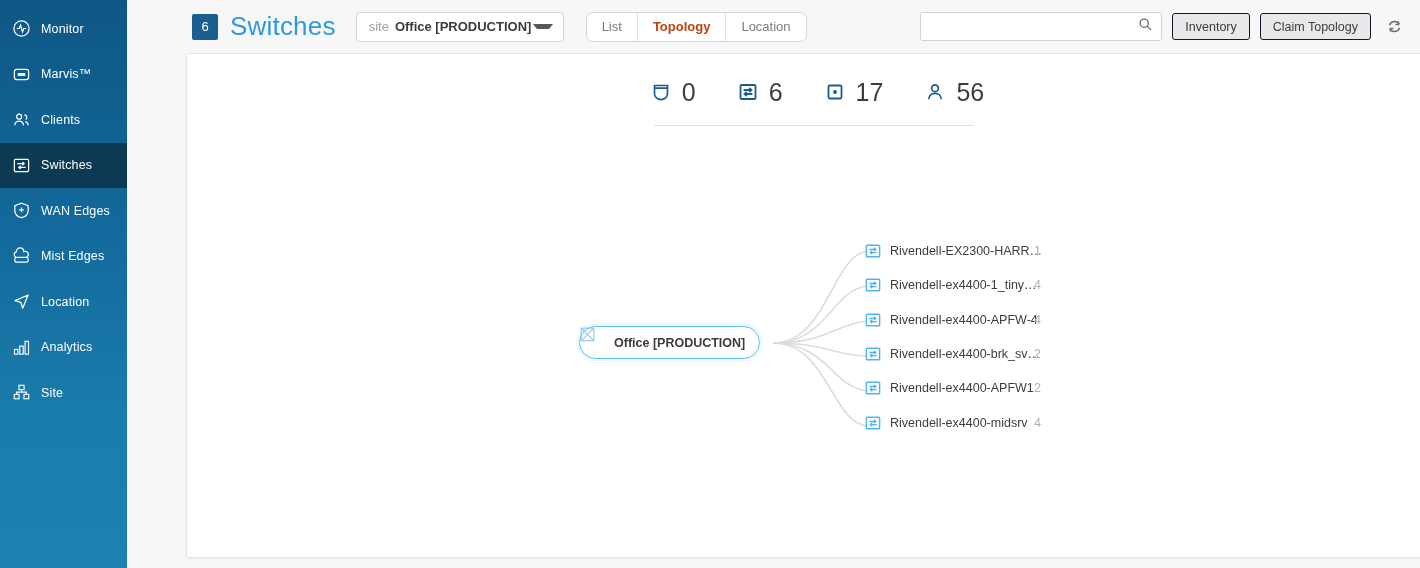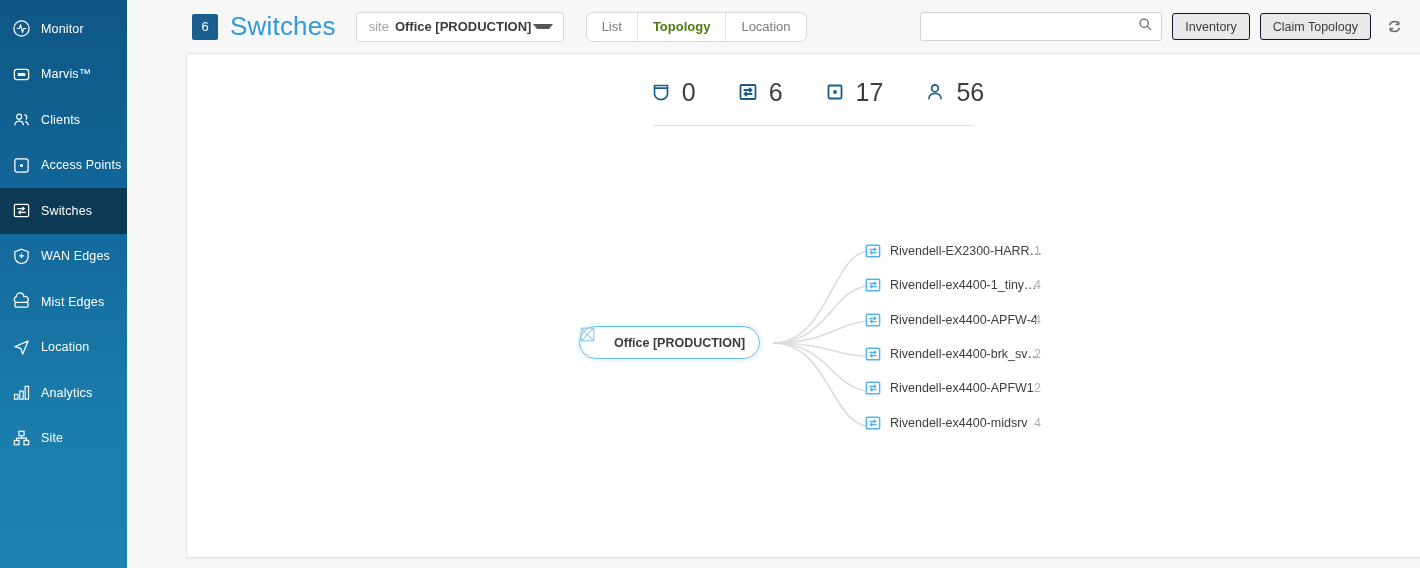--- a/index.html
+++ b/index.html
@@ -95,21 +95,21 @@
   .seg {
     padding: 0 15px;
     display: flex; align-items: center;
     font-size: 13px;
     color: #7c7c7c;
     border-right: 1px solid #e2e2e2;
     cursor: pointer;
     white-space: nowrap;
   }
   .seg:last-child { border-right: none; }
-  .seg.active { color: #4d7c0f; font-weight: 700; }
+  .seg.active { color: #c2410c; font-weight: 700; }
 
   .topbar-right { margin-left: auto; display: flex; align-items: center; }
   .searchbox {
     width: 242px; height: 29px;
     background: #fff;
     border: 1px solid #d2d2d2;
     border-radius: 3px;
     display: flex; align-items: center;
     padding: 0 8px 0 10px;
   }
@@ -242,29 +242,20 @@
         <svg width="19" height="19" viewBox="0 0 20 20" fill="none" stroke="#fff" stroke-width="1.3">
           <circle cx="7.5" cy="7" r="2.6"></circle>
             <path d="M3 16c0-2.7 2-4.4 4.5-4.4S12 13.3 12 16"></path>
           <path d="M13 5.2c1.6.2 2.6 1.3 2.6 2.6 0 .9-.4 1.7-1.1 2.2"></path>
           <path d="M14 12.2c1.9.4 3 1.9 3 3.8"></path>
         </svg>
       </span>
       <span class="nav-label">Clients</span>
     </div>
 
-    <div class="nav-item">
-      <span class="nav-ico">
-        <svg width="19" height="19" viewBox="0 0 20 20" fill="none" stroke="#fff" stroke-width="1.3">
-          <rect x="3" y="3" width="14" height="14" rx="2.5"></rect>
-          <circle cx="10" cy="10" r="1.7" fill="#fff" stroke="none"></circle>
-        </svg>
-      </span>
-      <span class="nav-label">Access Points</span>
-    </div>
 
     <div class="nav-item active">
       <span class="nav-ico">
         <svg width="19" height="19" viewBox="0 0 20 20" fill="none" stroke="#fff" stroke-width="1.3">
           <rect x="2.5" y="3.5" width="15" height="13" rx="1.4"></rect>
           <path d="M5.5 8h7M10.8 6.2 12.8 8l-2 1.8"></path>
           <path d="M14.5 12h-7M9.2 10.2 7.2 12l2 1.8"></path>
         </svg>
       </span>
       <span class="nav-label">Switches</span>

